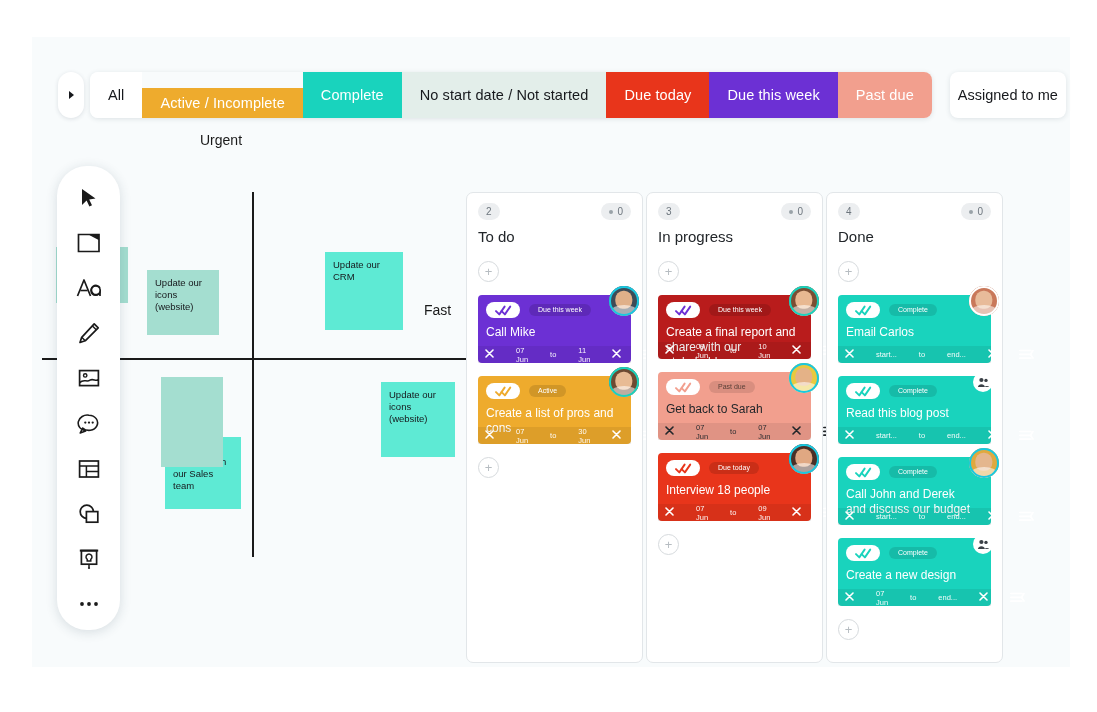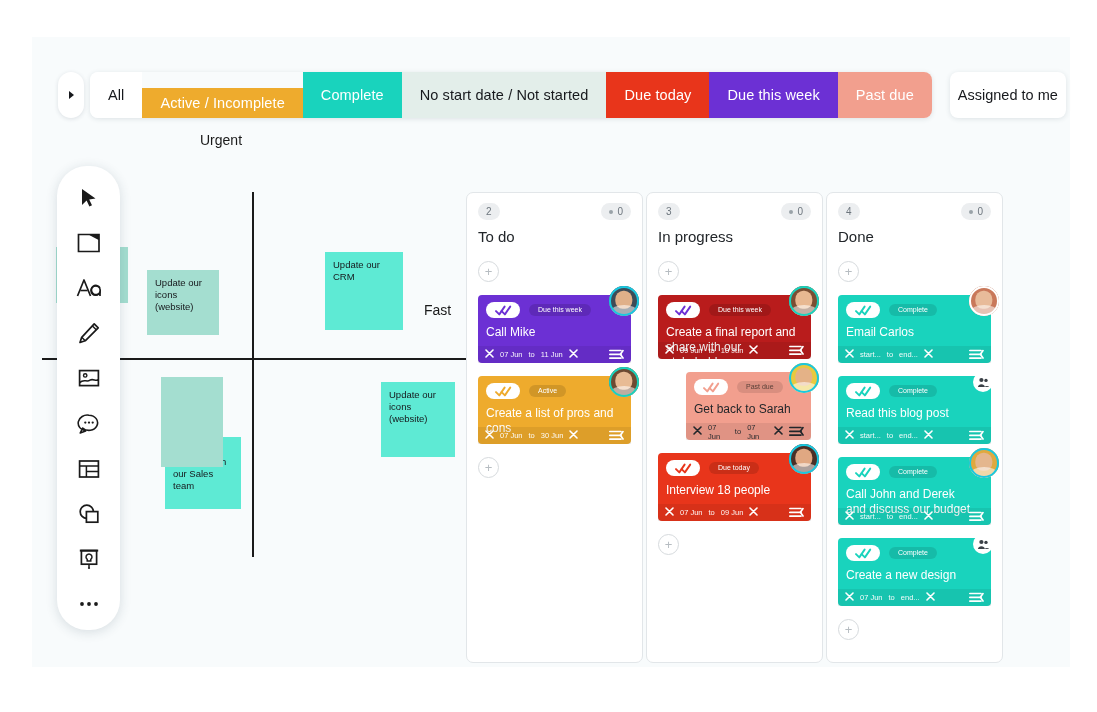--- a/index.html
+++ b/index.html
@@ -54,21 +54,21 @@
 
   
   .card{position:relative;border-radius:4px;margin-bottom:13px;height:68px;box-sizing:border-box;
         padding:7px 8px 0 8px;}
   .card-head{display:flex;align-items:center;gap:9px;height:16px;}
   .chk{width:34px;height:16px;border-radius:8px;background:#fff;display:flex;align-items:center;justify-content:center;}
   .chk svg{display:block;}
   .statusbadge{font-size:7px;padding:2px 9px;border-radius:7px;line-height:1.2;white-space:nowrap;}
   .card-title{font-size:12px;line-height:1.25;margin-top:7px;padding-right:6px;}
   .card-foot{position:absolute;left:0;bottom:0;width:100%;height:17px;display:flex;align-items:center;
-             padding:0 7px;box-sizing:border-box;font-size:7.5px;gap:6px;}
+             padding:0 7px;box-sizing:border-box;font-size:7.5px;gap:22px;}
   .foot-date{opacity:.95;}
   .foot-x{font-size:9px;line-height:1;}
   .foot-menu{margin-left:auto;display:flex;align-items:center;}
   .avatar{position:absolute;right:-8px;top:-9px;width:30px;height:30px;border-radius:50%;
           background:#ddd;box-sizing:border-box;overflow:hidden;}
   .av-ring{position:absolute;right:-8px;top:-9px;width:30px;height:30px;border-radius:50%;
            border:2px solid #22d3c5;box-sizing:border-box;}
   .avatar.plain{right:-2px;top:-4px;width:20px;height:20px;background:#fff;
                 display:flex;align-items:center;justify-content:center;}
   .face{width:100%;height:100%;position:relative;}
@@ -218,21 +218,21 @@
               </span>
             </div>
             <div class="avatar">
               <div class="face" style="background:#7a4e33">
                 <div style="position:absolute;left:50%;top:46%;transform:translate(-50%,-50%);width:58%;height:62%;border-radius:46% 46% 42% 42%;background:#e8b891;"></div>
                 <div style="position:absolute;left:50%;bottom:-6%;transform:translateX(-50%);width:86%;height:42%;border-radius:50% 50% 0 0;background:rgba(255,255,255,.55);"></div>
               </div>
             </div>
             <div class="av-ring" style="border-color: rgb(25, 211, 189);"></div>
           </div>
-          <div class="card" style="background: rgb(242, 159, 142); color: rgb(34, 38, 42); height: 68px; margin-left: 28px;">
+          <div class="card" style="background: rgb(242, 159, 142); color: rgb(34, 38, 42); height: 68px;">
             <div class="card-head">
               <span class="chk">
                 <svg width="17" height="11" viewBox="0 0 17 11">
                   <path d="M1 6.1 L4.3 9.4 L9.6 1.6" fill="none" stroke="#f29f8e" stroke-width="1.9" stroke-linecap="round" stroke-linejoin="round"></path>
                   <path d="M6.6 6.1 L9.9 9.4 L15.2 1.6" fill="none" stroke="#f29f8e" stroke-width="1.9" stroke-linecap="round" stroke-linejoin="round"></path>
                 </svg>
               </span>
               <span class="statusbadge" style="background:rgba(0,0,0,0.10);color:#5b4038">Past due</span>
             </div>
             <div class="card-title">Get back to Sarah</div>

